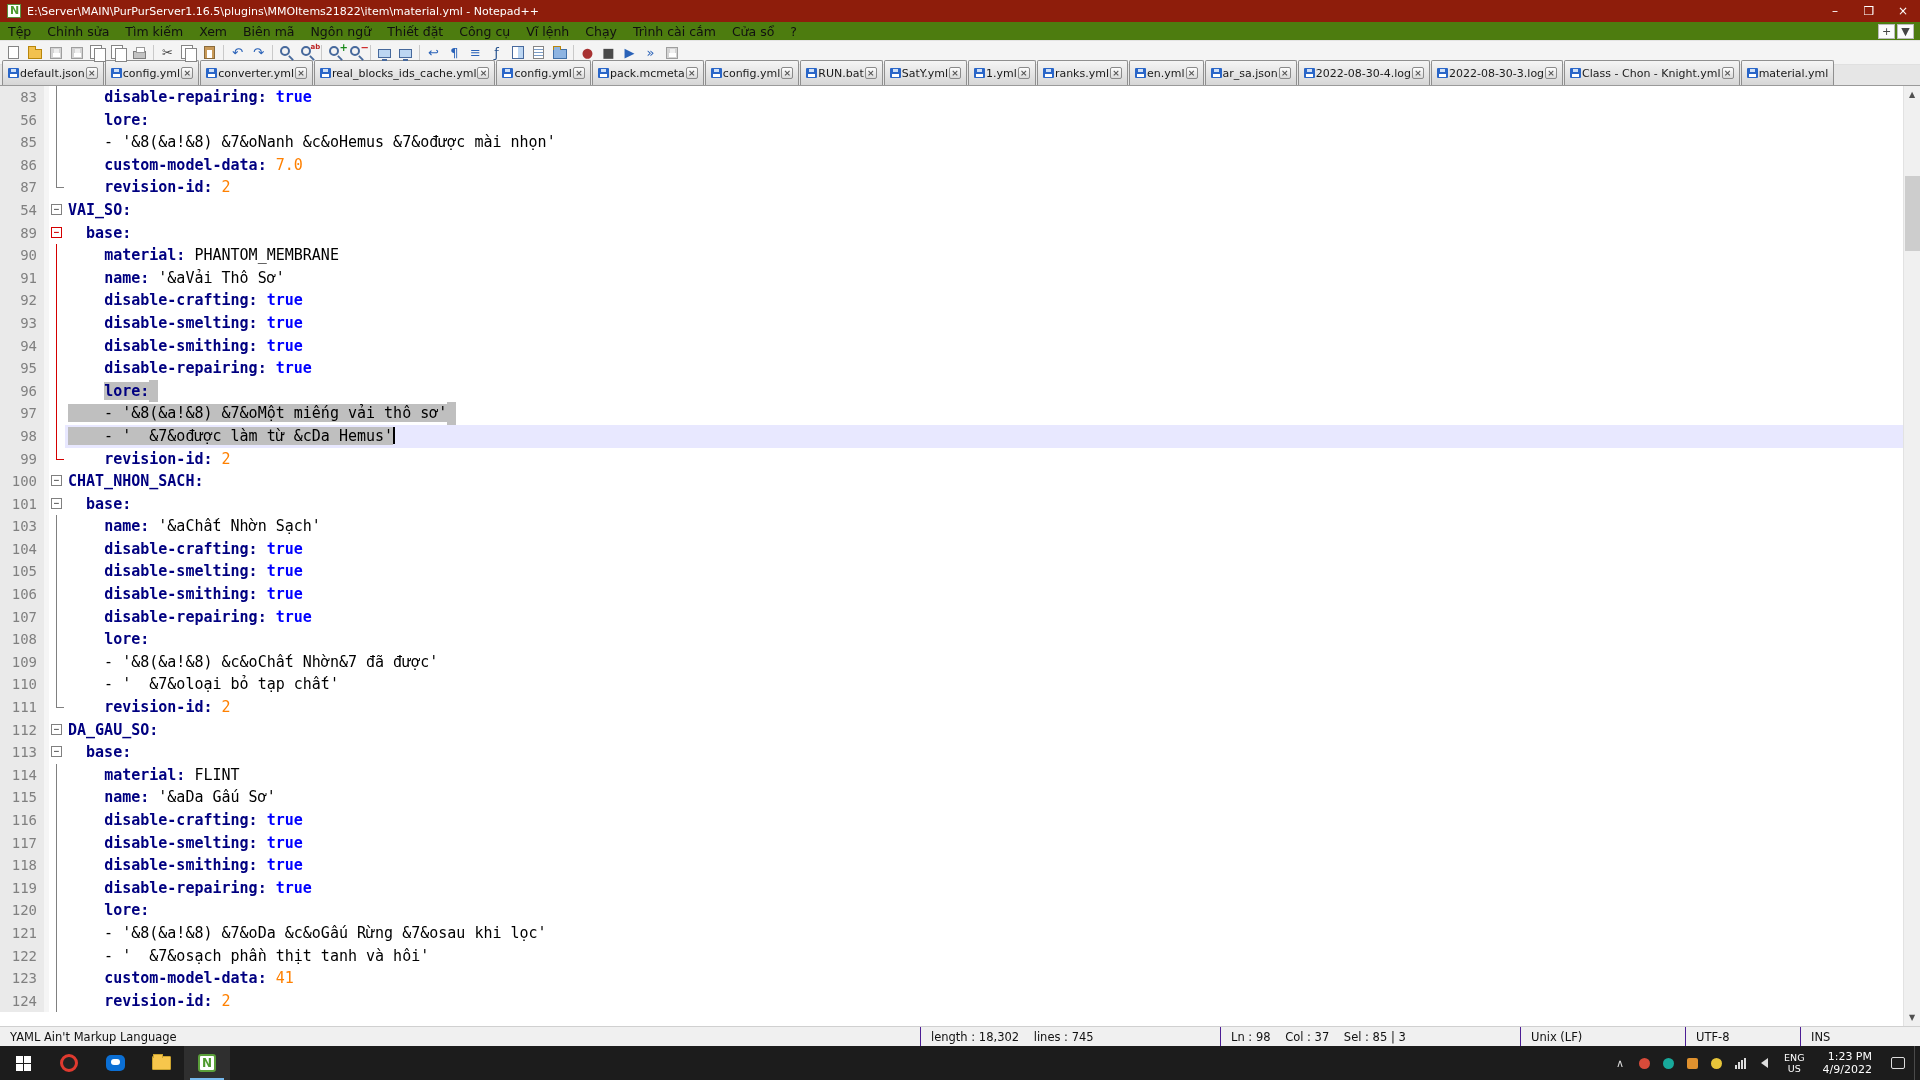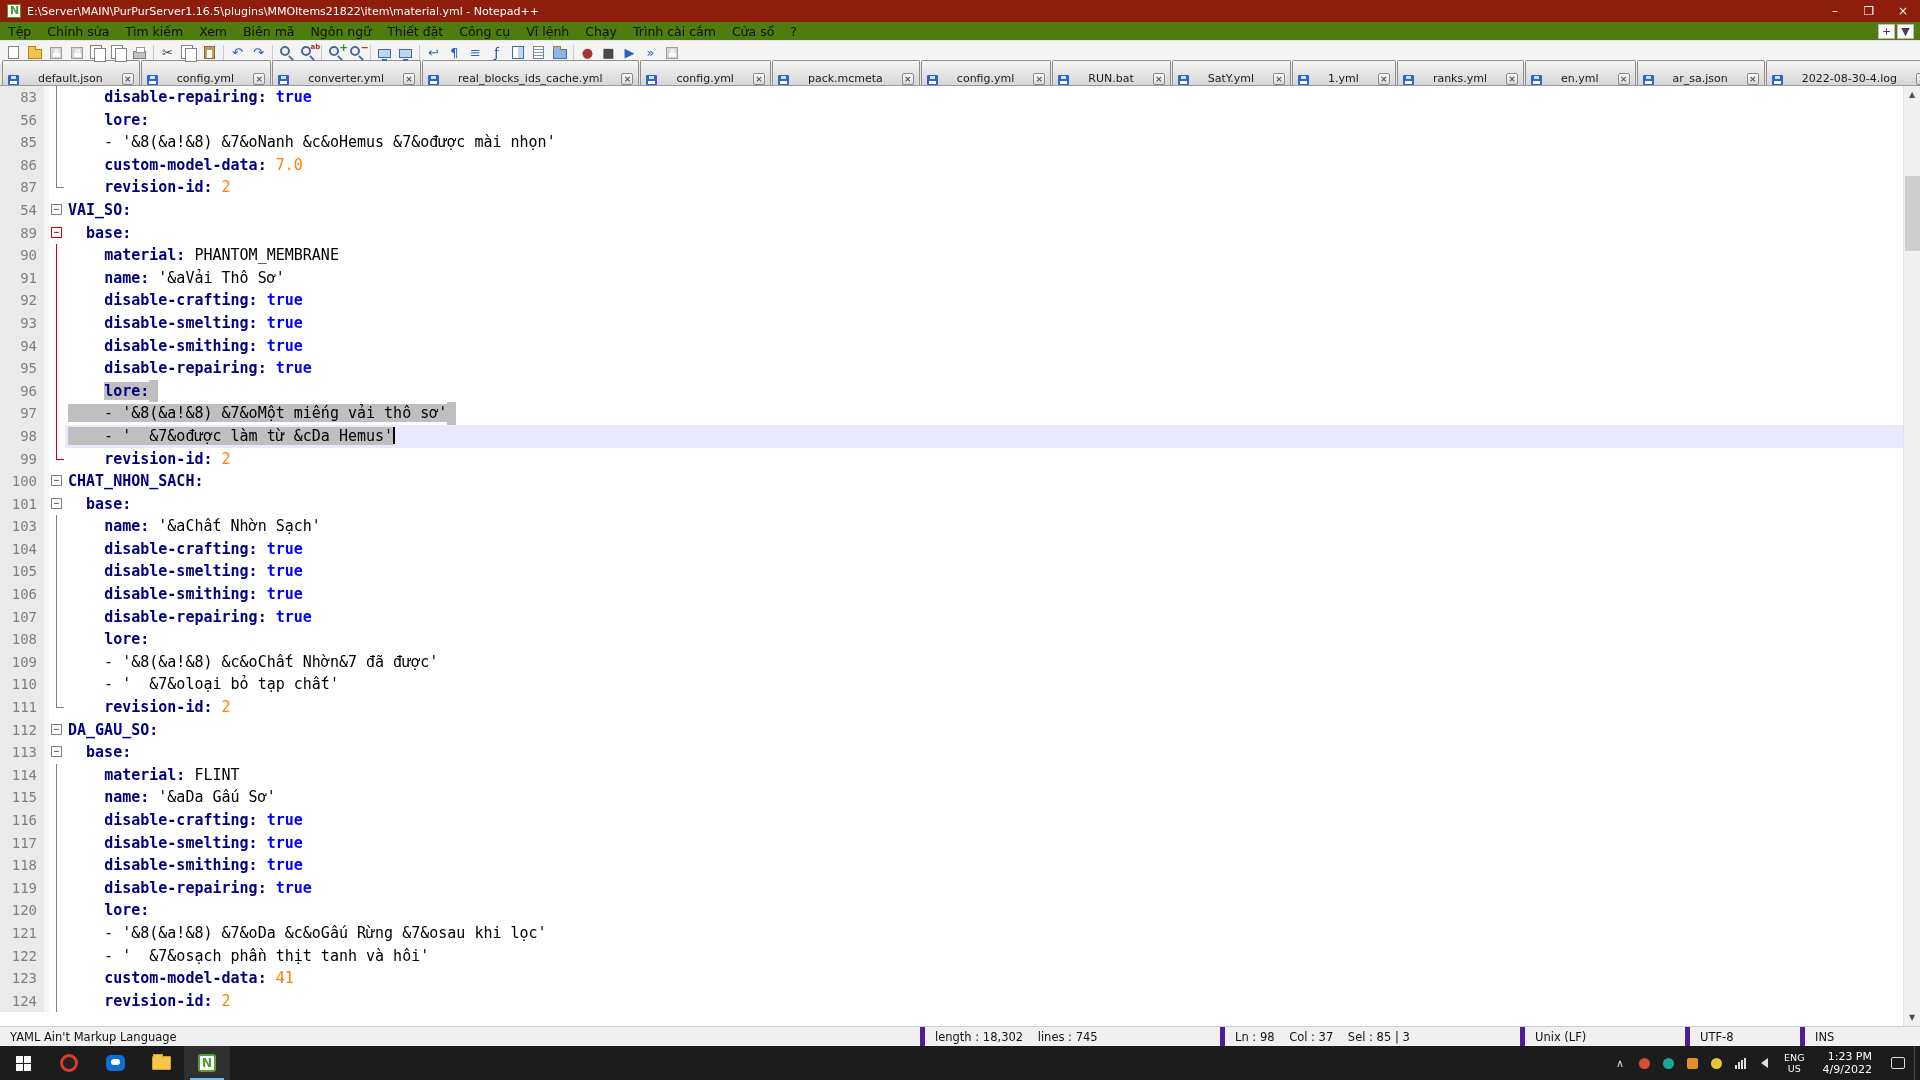--- a/index.html
+++ b/index.html
@@ -49,21 +49,21 @@
   .ic-mag.repl::after{content:"ab";position:absolute;left:8px;top:-4px;font:bold 7px/7px "DejaVu Sans",sans-serif;color:#b22;}
   .ic-mag.zin::after{content:"+";position:absolute;left:9px;top:-5px;font:bold 10px/10px "DejaVu Sans",sans-serif;color:#1a8a1a;}
   .ic-mag.zout::after{content:"−";position:absolute;left:9px;top:-5px;font:bold 10px/10px "DejaVu Sans",sans-serif;color:#c22;}
   .ic-mon{width:13px;height:9px;background:#bcd6f2;border:1px solid #47699c;margin-top:2px;}
   .ic-mon::after{content:"";position:absolute;left:3px;top:9px;width:5px;height:2px;background:#47699c;}
   .ic-map{width:12px;height:13px;border:1px solid #47699c;background:linear-gradient(90deg,#fff 55%,#bcd6f2 55%);}
   .ic-doclist{width:11px;height:13px;border:1px solid #858585;background:repeating-linear-gradient(#fff 0 2px,#7a9cc6 2px 3px);}
 
   
   .tabbar{height:21px;background:#e6e6e6;display:flex;align-items:flex-end;padding-left:2px;flex:none;border-bottom:1px solid #9a9a9a;}
-  .tab{height:25px;display:flex;align-items:flex-end;gap:19px;padding:0 5px;margin-right:1px;border:1px solid #8f8f8f;border-bottom:none;border-radius:2px 2px 0 0;background:linear-gradient(#f5f5f5,#d6d6d6);font-size:11px;color:#1a1a1a;white-space:nowrap;flex:none;}
+  .tab{height:25px;display:flex;align-items:center;gap:1px;padding:0 5px;margin-right:1px;border:1px solid #8f8f8f;border-bottom:none;border-radius:2px 2px 0 0;background:linear-gradient(#f5f5f5,#d6d6d6);font-size:11px;color:#1a1a1a;white-space:nowrap;flex:none;}
   .ticon{width:11px;height:10px;background:#2a66c8;border-radius:1px;position:relative;flex:none;}
   .ticon::before{content:"";position:absolute;top:1px;left:3px;width:5px;height:3px;background:#cfe0f7;}
   .ticon::after{content:"";position:absolute;bottom:1px;left:2px;width:7px;height:3px;background:#fff;}
   .tclose{width:12px;height:12px;border:1px solid #8a8a8a;border-radius:2px;background:linear-gradient(#fdfdfd,#dadada);color:#555;font:bold 9px/11px "DejaVu Sans",sans-serif;text-align:center;flex:none;}
 
   
   .editor{flex:1;background:#fff;position:relative;overflow:hidden;}
   .code-lines{position:absolute;left:0;top:0;right:17px;bottom:0;overflow:hidden;}
   .code-row{height:22.6px;display:flex;}
   .ln{width:44px;flex:none;text-align:right;padding-right:7px;background:#eaeaea;color:#808080;font:14px/22.6px "DejaVu Sans Mono",monospace;}
@@ -85,21 +85,21 @@
   .caret{display:inline-block;width:0;border-left:2px solid #000;height:17px;vertical-align:-3px;}
 
   
   .vscroll{position:absolute;right:0;top:0;bottom:0;width:17px;background:#f0f0f0;border-left:1px solid #e2e2e2;}
   .varrow{height:17px;text-align:center;font:8px/17px "DejaVu Sans",sans-serif;color:#505050;}
   .varrow.down{position:absolute;bottom:0;left:0;right:0;}
   .vthumb{position:absolute;left:1px;width:15px;top:90px;height:75px;background:#cdcdcd;}
 
   
   .statusbar{height:20px;background:#f0f0f0;border-top:1px solid #d0d0d0;display:flex;align-items:stretch;font-size:11.5px;color:#111;flex:none;}
-  .sb{border-left:5px solid #4c1d95;display:flex;align-items:center;padding:0 10px;white-space:pre;}
+  .sb{border-left:1px solid #4c1d95;display:flex;align-items:center;padding:0 10px;white-space:pre;}
   .sb:first-child{border-left:none;flex:1;}
   .sb-len{width:300px;}
   .sb-pos{width:300px;}
   .sb-eol{width:165px;}
   .sb-enc{width:115px;}
   .sb-ins{width:120px;}
 
   
   .taskbar{height:34px;background:#1c1c1c;display:flex;align-items:stretch;color:#fff;}
   .tb-left{display:flex;align-items:stretch;}

